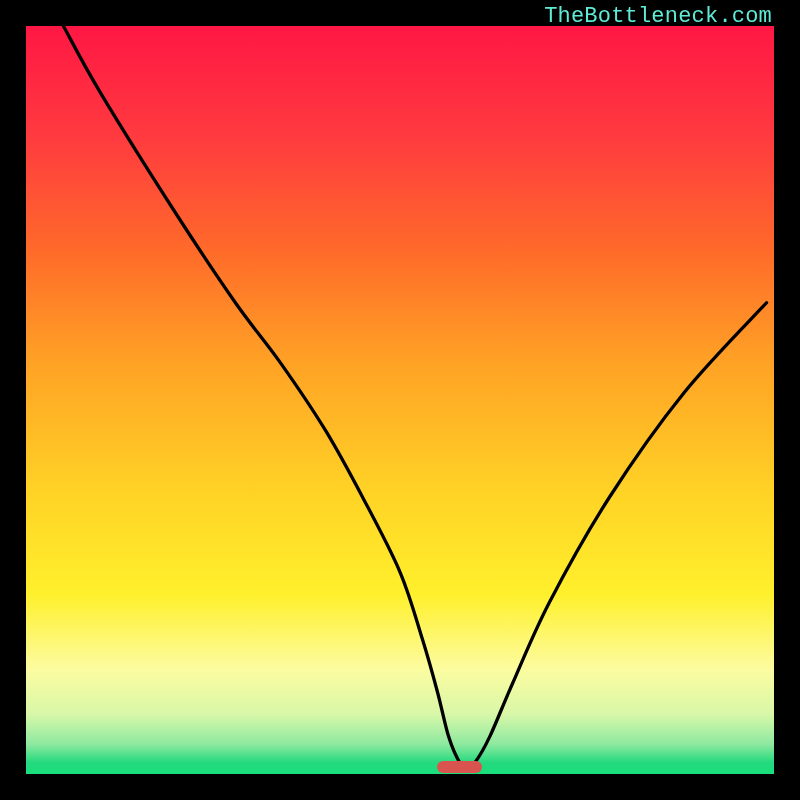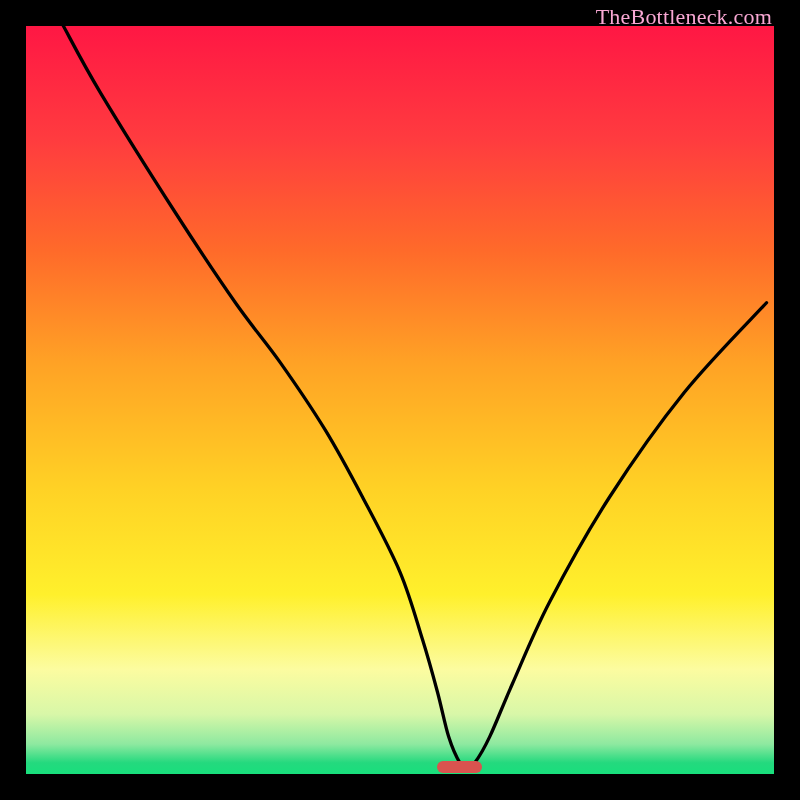--- a/index.html
+++ b/index.html
@@ -41,22 +41,22 @@
   }
   .marker {
     position: absolute;
     background: #d9534f;
     border-radius: 999px;
   }
   .watermark {
     position: absolute;
     top: 4px;
     right: 28px;
-    color: #f9a8d4;
-    font-family: Liberation Serif, serif;
+    color: #5eead4;
+    font-family: Liberation Mono, monospace;
     font-size: 22px;
     letter-spacing: 0.2px;
     user-select: none;
   }
 </style>
 </head>
 <body>
 
 <div class="frame">
 

